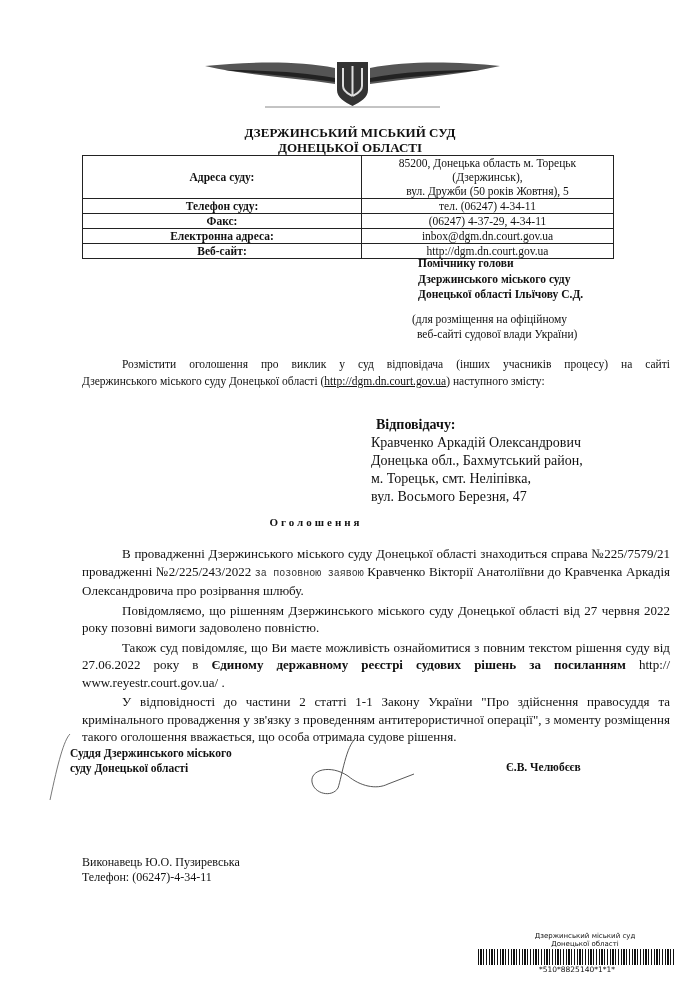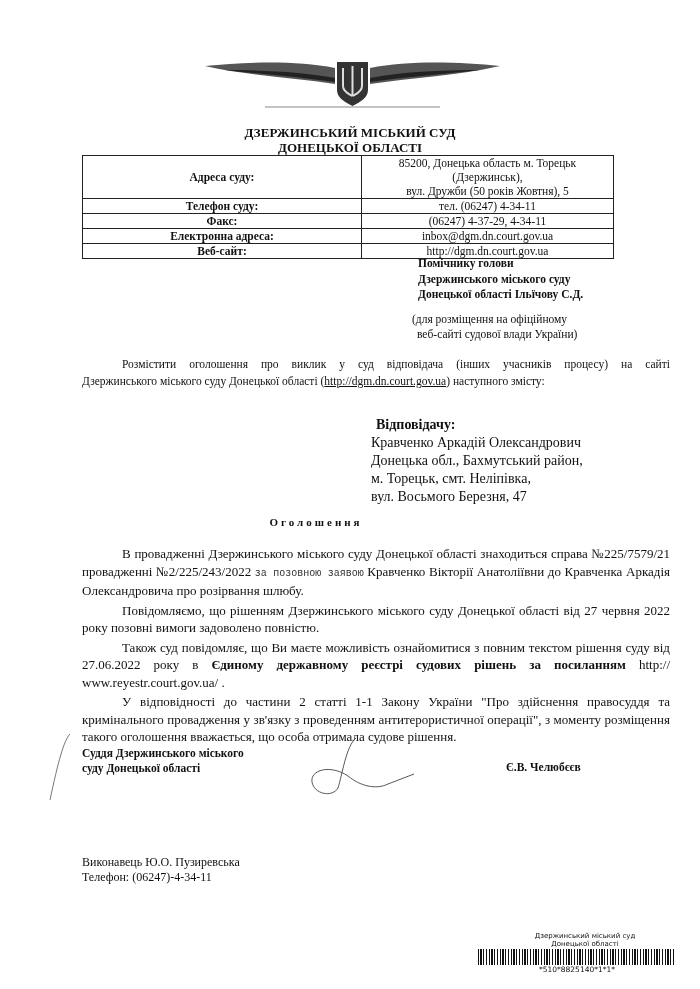--- a/index.html
+++ b/index.html
@@ -18,21 +18,21 @@
   .instr p { margin:0; }
   .instr .first { text-indent:40px; text-align-last:justify; }
   .instr a { color:#111; text-decoration:underline; }
   .resp { left:371px; top:416px; font-size:14px; line-height:18px; }
   .resp .head { font-weight:bold; margin-left:5px; }
   .announce-title { left:0; width:632px; top:516px; text-align:center; font-weight:bold; font-size:11px; letter-spacing:3px; }
   .body { left:82px; top:545px; width:588px; font-size:13px; line-height:17.5px; text-align:justify; }
   .body p { margin:0 0 2px 0; text-indent:40px; }
   .body .mono { font-family:"Liberation Mono", monospace; font-size:10px; color:#333; }
   .body b { font-weight:bold; }
-  .judge { left:82px; top:746px; font-weight:bold; font-size:11.5px; line-height:15px; }
+  .judge { left:70px; top:746px; font-weight:bold; font-size:11.5px; line-height:15px; }
   .judge-name { left:506px; top:761px; font-weight:bold; font-size:11.5px; }
   .sig-mark { left:48px; top:732px; width:30px; height:70px; }
   .sig { left:308px; top:736px; width:110px; height:60px; }
   .exec { left:82px; top:847px; font-size:12px; line-height:15px;margin-top:8px; }
   .stamp { left:500px; top:932px; width:170px; text-align:center; font-family:"DejaVu Sans", sans-serif; font-size:7px; line-height:8px; }
   .barcode { left:478px; top:949px; width:198px; height:16px;
     background:repeating-linear-gradient(90deg,#111 0 1px,#fff 1px 2px,#111 2px 4px,#fff 4px 5px,#111 5px 6px,#fff 6px 8px,#111 8px 9px,#fff 9px 11px); }
   .barcode-num { left:478px; top:965px; width:198px; text-align:center; font-family:"DejaVu Sans", sans-serif; font-size:7.5px; }
 </style>
 </head>

